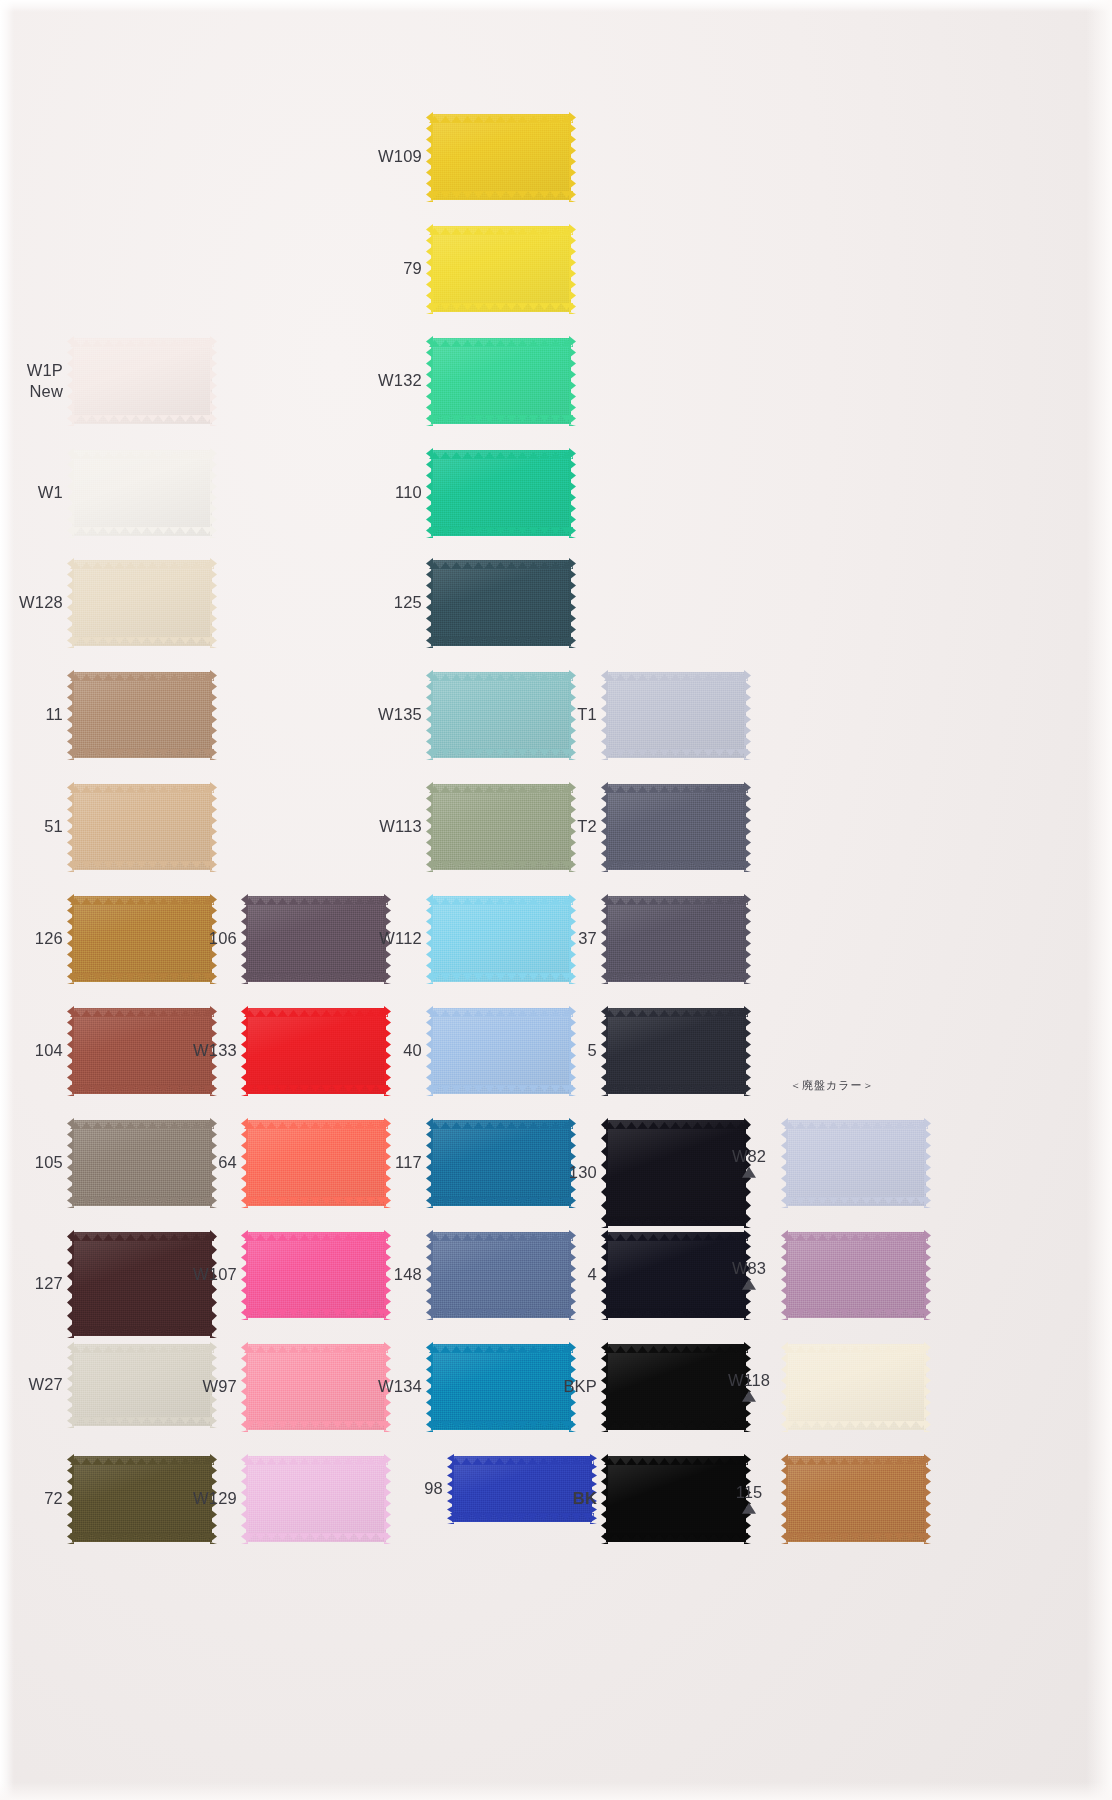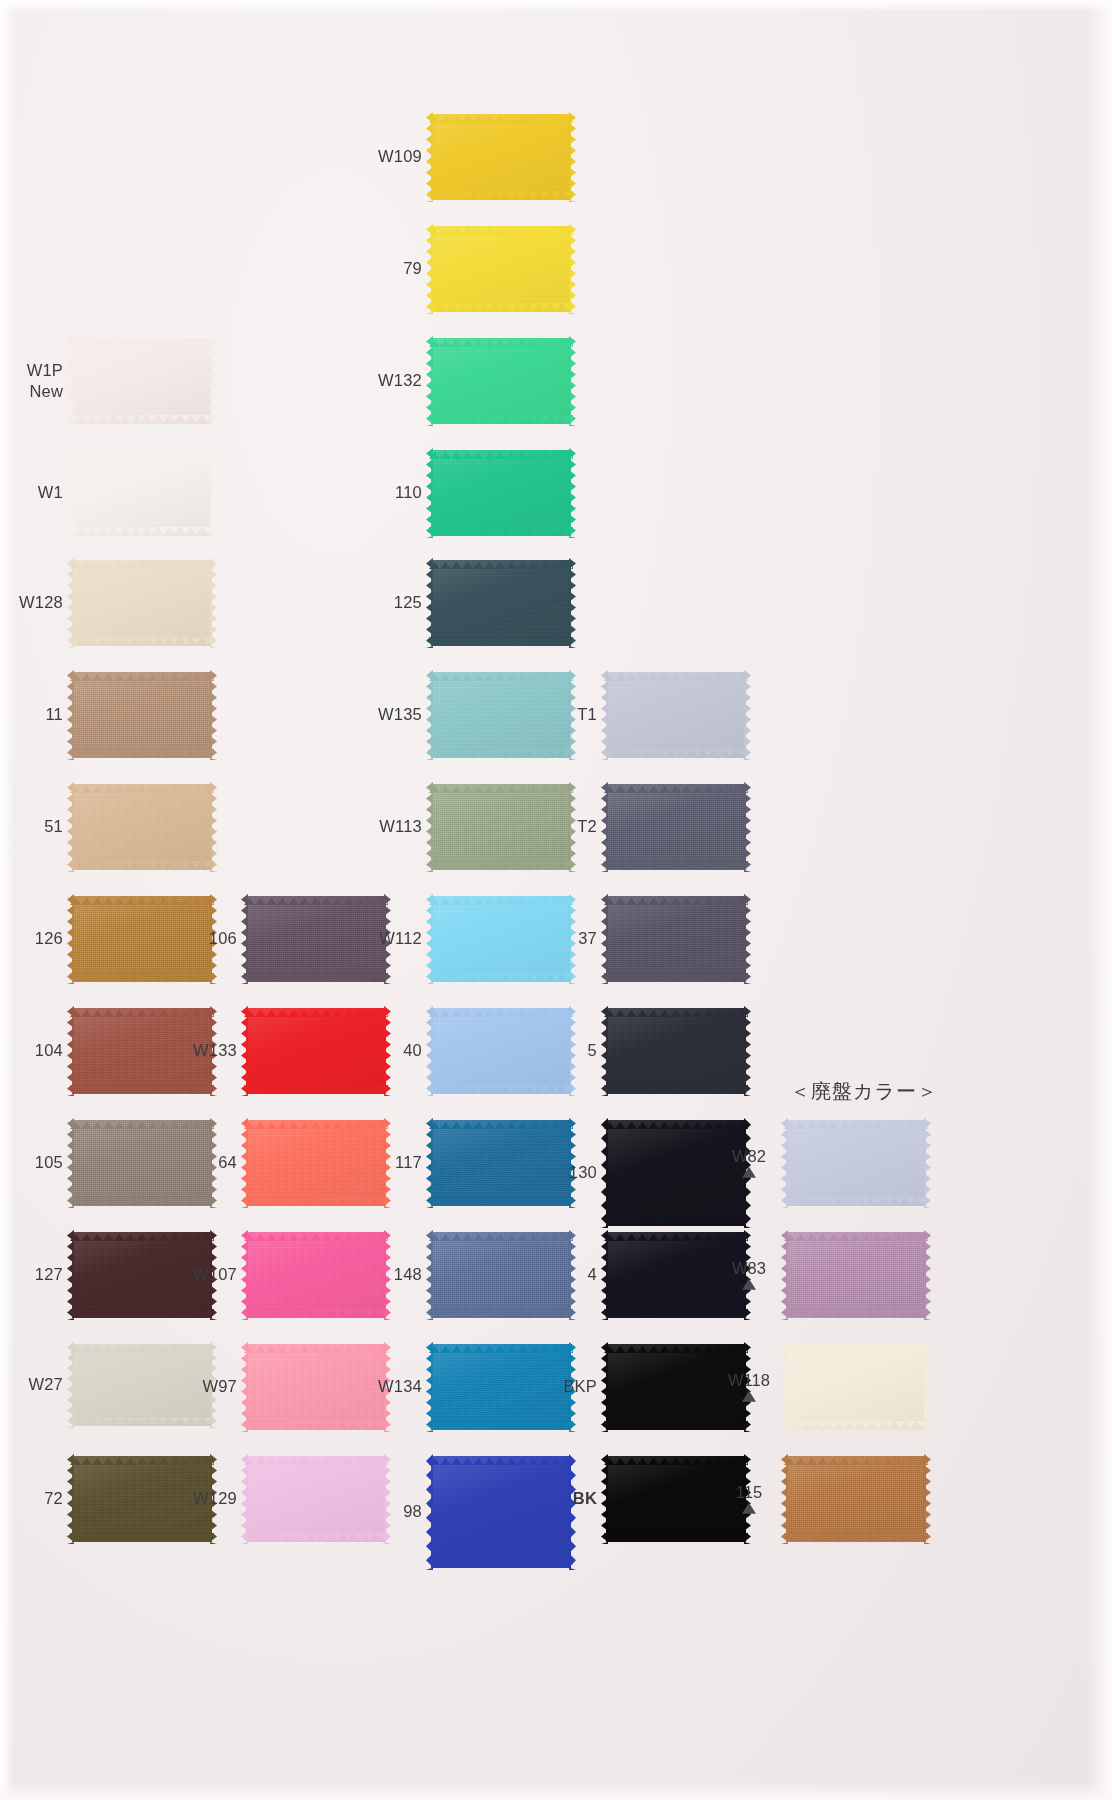--- a/index.html
+++ b/index.html
@@ -95,21 +95,21 @@
     position: absolute;
     top: -2px; bottom: -2px;
     width: 7px;
     pointer-events: none;
   }
   .zig-side.left  { left: -5px; }
   .zig-side.right { right: -5px; transform: scaleX(-1); }
 
   #discontinued-header {
     position: absolute;
-    font-size: 20px;
+    font-size: 11px;
     color: #3b3b42;
     white-space: nowrap;
     letter-spacing: 1px;
     font-family: Liberation Mono, monospace;
   }
   .disc-marker {
     position: absolute;
     right: 100%;
     margin-right: 14px;
     top: 50%;
@@ -289,21 +289,21 @@
             </svg></div>
           <div class="zig-side left"><svg viewBox="0 0 7 90" preserveAspectRatio="none" width="100%" height="100%">
               <path d="M7 0 L0 5.5 L7 11 L0 16.5 L7 22 L0 27.5 L7 33 L0 38.5 L7 44 L0 49.5 L7 55 L0 60.5 L7 66 L0 71.5 L7 77 L0 82.5 L7 88 L0 90 L7 90 Z" fill="#8e8176"></path>
             </svg></div>
           <div class="zig-side right"><svg viewBox="0 0 7 90" preserveAspectRatio="none" width="100%" height="100%">
               <path d="M7 0 L0 5.5 L7 11 L0 16.5 L7 22 L0 27.5 L7 33 L0 38.5 L7 44 L0 49.5 L7 55 L0 60.5 L7 66 L0 71.5 L7 77 L0 82.5 L7 88 L0 90 L7 90 Z" fill="#8e8176"></path>
             </svg></div>
         </div>
         <div class="swatch-label">105</div>
       </div>
-      <div class="swatch-cell" style="left: 72px; top: 1232px; width: 140px; height: 86px;">
+      <div class="swatch-cell" style="left: 72px; top: 1232px; width: 140px; height: 104px;">
         <div class="swatch-chip" style="background: rgb(70, 40, 42);">
           <div class="fabric"></div>
           <div class="sheen"></div>
           <div class="zig top"><svg viewBox="0 0 144 7" preserveAspectRatio="none" width="100%" height="100%">
               <path d="M0 7 L5.5 0 L11 7 L16.5 0 L22 7 L27.5 0 L33 7 L38.5 0 L44 7 L49.5 0 L55 7 L60.5 0 L66 7 L71.5 0 L77 7 L82.5 0 L88 7 L93.5 0 L99 7 L104.5 0 L110 7 L115.5 0 L121 7 L126.5 0 L132 7 L137.5 0 L143 7 L144 0 L144 7 Z" fill="#46282a"></path>
             </svg></div>
           <div class="zig bottom"><svg viewBox="0 0 144 7" preserveAspectRatio="none" width="100%" height="100%">
               <path d="M0 7 L5.5 0 L11 7 L16.5 0 L22 7 L27.5 0 L33 7 L38.5 0 L44 7 L49.5 0 L55 7 L60.5 0 L66 7 L71.5 0 L77 7 L82.5 0 L88 7 L93.5 0 L99 7 L104.5 0 L110 7 L115.5 0 L121 7 L126.5 0 L132 7 L137.5 0 L143 7 L144 0 L144 7 Z" fill="#46282a"></path>
             </svg></div>
           <div class="zig-side left"><svg viewBox="0 0 7 90" preserveAspectRatio="none" width="100%" height="100%">
@@ -688,21 +688,21 @@
             </svg></div>
           <div class="zig-side left"><svg viewBox="0 0 7 90" preserveAspectRatio="none" width="100%" height="100%">
               <path d="M7 0 L0 5.5 L7 11 L0 16.5 L7 22 L0 27.5 L7 33 L0 38.5 L7 44 L0 49.5 L7 55 L0 60.5 L7 66 L0 71.5 L7 77 L0 82.5 L7 88 L0 90 L7 90 Z" fill="#0f84b3"></path>
             </svg></div>
           <div class="zig-side right"><svg viewBox="0 0 7 90" preserveAspectRatio="none" width="100%" height="100%">
               <path d="M7 0 L0 5.5 L7 11 L0 16.5 L7 22 L0 27.5 L7 33 L0 38.5 L7 44 L0 49.5 L7 55 L0 60.5 L7 66 L0 71.5 L7 77 L0 82.5 L7 88 L0 90 L7 90 Z" fill="#0f84b3"></path>
             </svg></div>
         </div>
         <div class="swatch-label">W134</div>
       </div>
-      <div class="swatch-cell" style="left: 431px; top: 1456px; width: 140px; height: 112px;">
+      <div class="swatch-cell" style="left: 452px; top: 1456px; width: 140px; height: 66px;">
         <div class="swatch-chip" style="background: rgb(45, 63, 181);">
           <div class="fabric"></div>
           <div class="sheen"></div>
           <div class="zig top"><svg viewBox="0 0 144 7" preserveAspectRatio="none" width="100%" height="100%">
               <path d="M0 7 L5.5 0 L11 7 L16.5 0 L22 7 L27.5 0 L33 7 L38.5 0 L44 7 L49.5 0 L55 7 L60.5 0 L66 7 L71.5 0 L77 7 L82.5 0 L88 7 L93.5 0 L99 7 L104.5 0 L110 7 L115.5 0 L121 7 L126.5 0 L132 7 L137.5 0 L143 7 L144 0 L144 7 Z" fill="#2d3fb5"></path>
             </svg></div>
           <div class="zig bottom"><svg viewBox="0 0 144 7" preserveAspectRatio="none" width="100%" height="100%">
               <path d="M0 7 L5.5 0 L11 7 L16.5 0 L22 7 L27.5 0 L33 7 L38.5 0 L44 7 L49.5 0 L55 7 L60.5 0 L66 7 L71.5 0 L77 7 L82.5 0 L88 7 L93.5 0 L99 7 L104.5 0 L110 7 L115.5 0 L121 7 L126.5 0 L132 7 L137.5 0 L143 7 L144 0 L144 7 Z" fill="#2d3fb5"></path>
             </svg></div>
           <div class="zig-side left"><svg viewBox="0 0 7 90" preserveAspectRatio="none" width="100%" height="100%">

